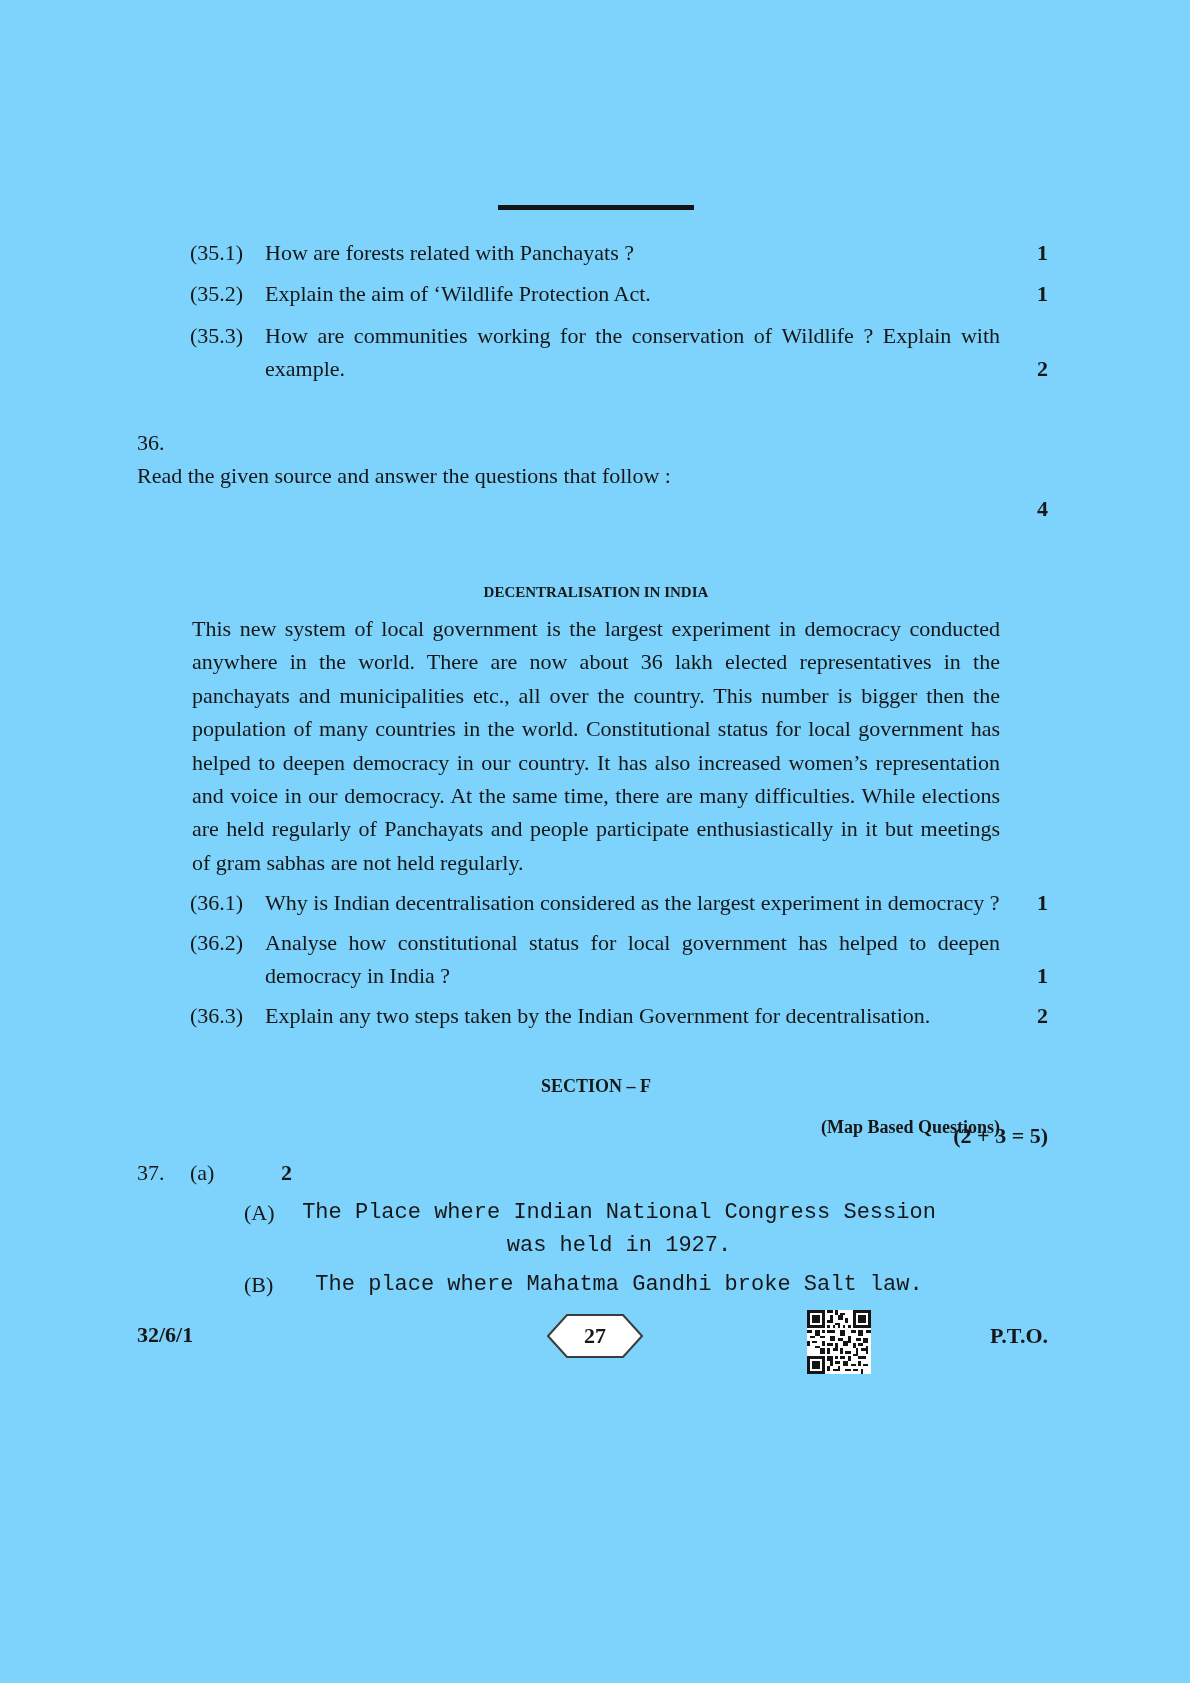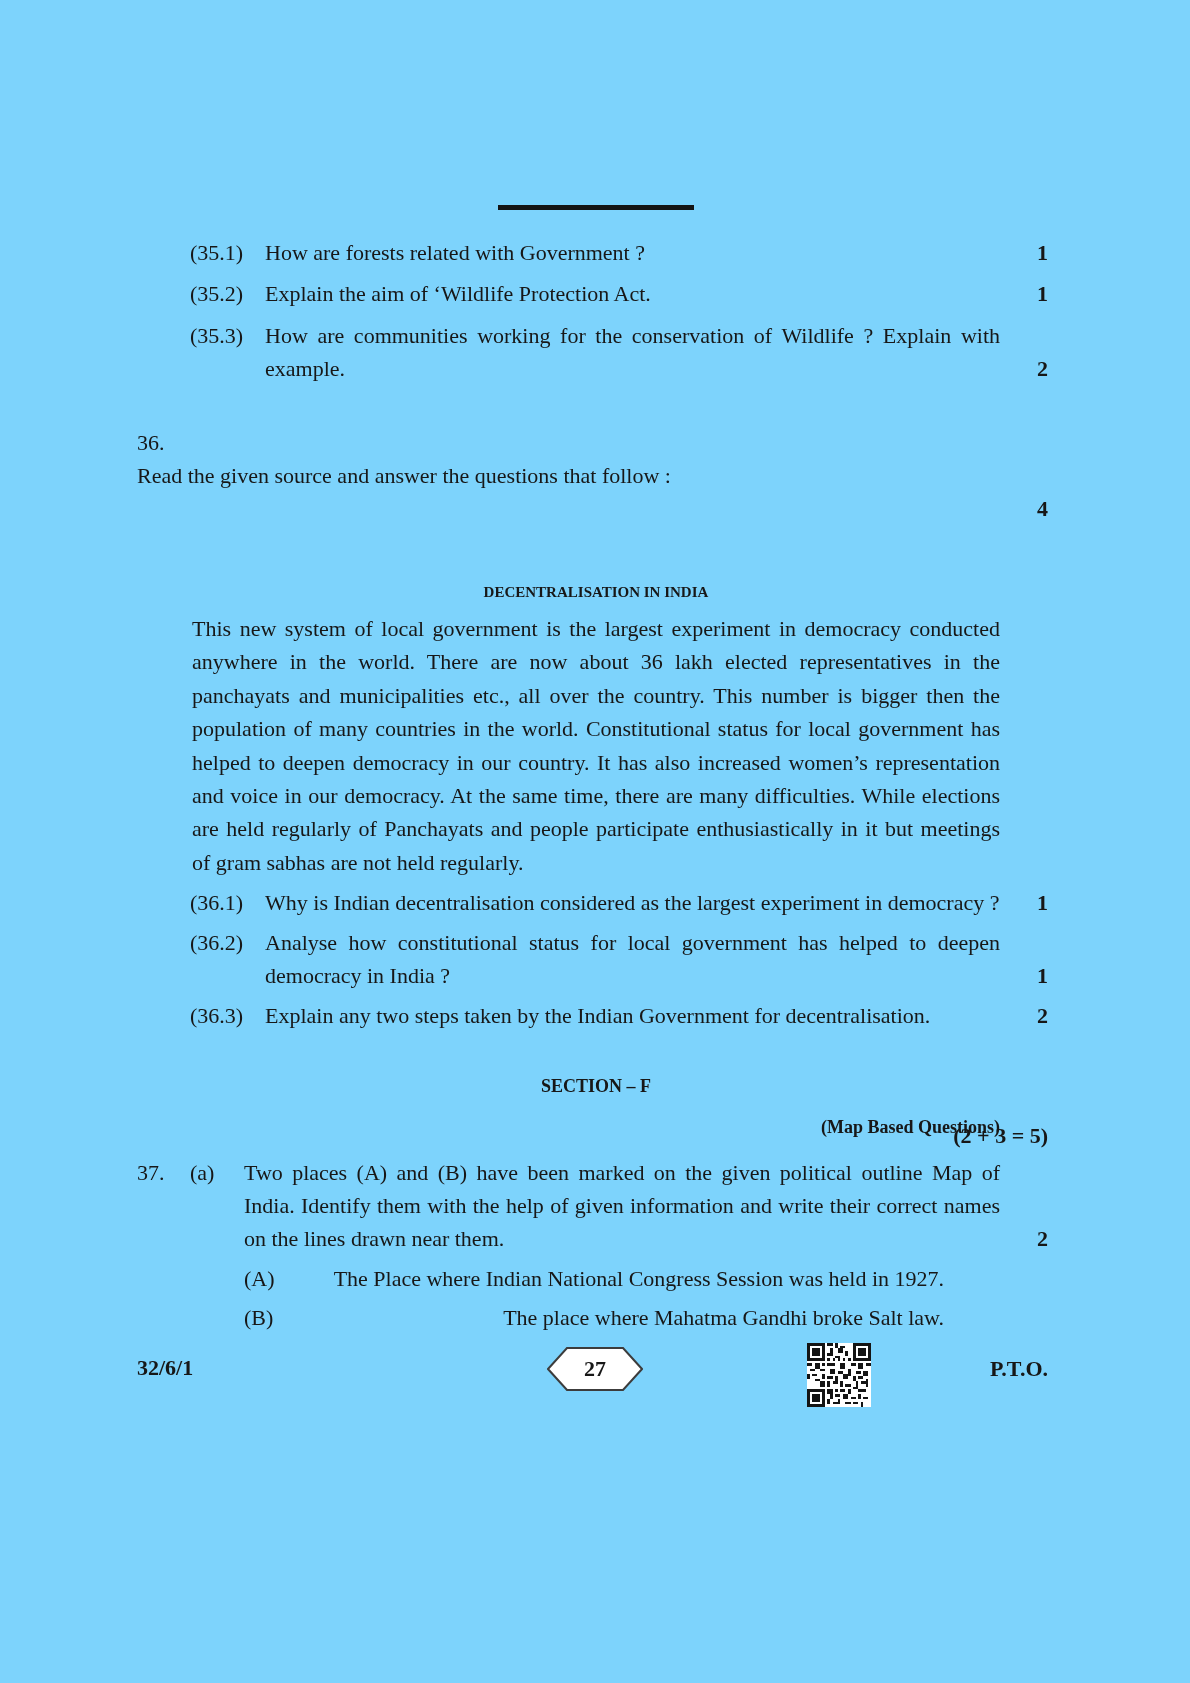--- a/index.html
+++ b/index.html
@@ -33,21 +33,21 @@
     background: #141414;
   }
   .row { display: flex; align-items: flex-start; }
   .col-indent  { width: 53px;  flex: none; }
   .col-qnum    { width: 53px;  flex: none; }
   .col-plabel  { width: 75px;  flex: none; }
   .col-alabel  { width: 54px;  flex: none; }
   .col-sindent { width: 107px; flex: none; }
   .col-slabel  { width: 50px;  flex: none; }
   .col-text    { flex: 1; text-align: justify; }
-  .col-stext   { width: 650px; flex: none; text-align: right; }
+  .col-stext   { width: 650px; flex: none; text-align: center; font-family: Liberation Mono, monospace; }
   .col-marks   {
     width: 48px; flex: none;
     text-align: right;
     font-weight: bold;
     align-self: flex-end;
   }
   .mt-a { margin-top: 17px; }
   .mt-b { margin-top: 8px; }
   .mt-c { margin-top: 9px; }
   .mt-q36 { margin-top: 41px; flex-direction: column; }
@@ -122,21 +122,21 @@
 <div class="page">
   <div class="content">
 
     <div class="separator-wrap">
       <span class="separator"></span>
     </div>
 
     <div class="row mt-a">
       <div class="col-indent"></div>
       <div class="col-plabel">(35.1)</div>
-      <div class="col-text">How are forests related with Government ?</div>
+      <div class="col-text">How are forests related with Panchayats ?</div>
       <div class="col-marks">1</div>
     </div>
     <div class="row mt-b">
       <div class="col-indent"></div>
       <div class="col-plabel">(35.2)</div>
       <div class="col-text">Explain the aim of ‘Wildlife Protection Act.</div>
       <div class="col-marks">1</div>
     </div>
     <div class="row mt-c">
       <div class="col-indent"></div>
@@ -176,21 +176,20 @@
 
     <div class="section-title">SECTION – F</div>
     <div class="subtitle-row">
       <div class="subtitle-center">(Map Based Questions)</div>
       <div class="marks-scheme">(2 + 3 = 5)</div>
     </div>
 
     <div class="row mt-q37">
       <div class="col-qnum">37.</div>
       <div class="col-alabel">(a)</div>
-      <div class="col-text">Two places (A) and (B) have been marked on the given political outline Map of India. Identify them with the help of given information and write their correct names on the lines drawn near them.</div>
       <div class="col-marks">2</div>
     </div>
 
     <div class="row mt-sub">
       <div class="col-sindent"></div>
       <div class="col-slabel">(A)</div>
       <div class="col-stext">The Place where Indian National Congress Session was held in 1927.</div>
     </div>
     <div class="row mt-sub2">
       <div class="col-sindent"></div>

